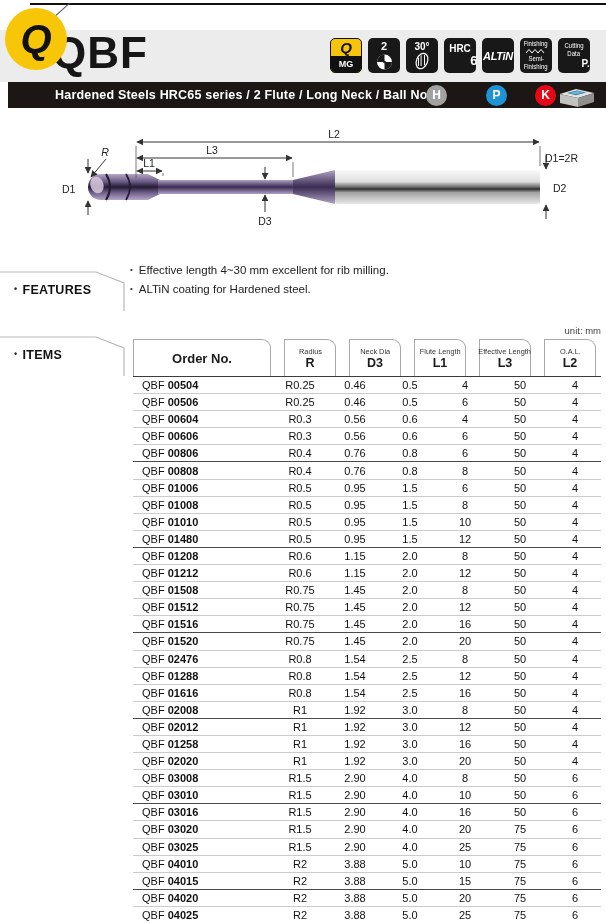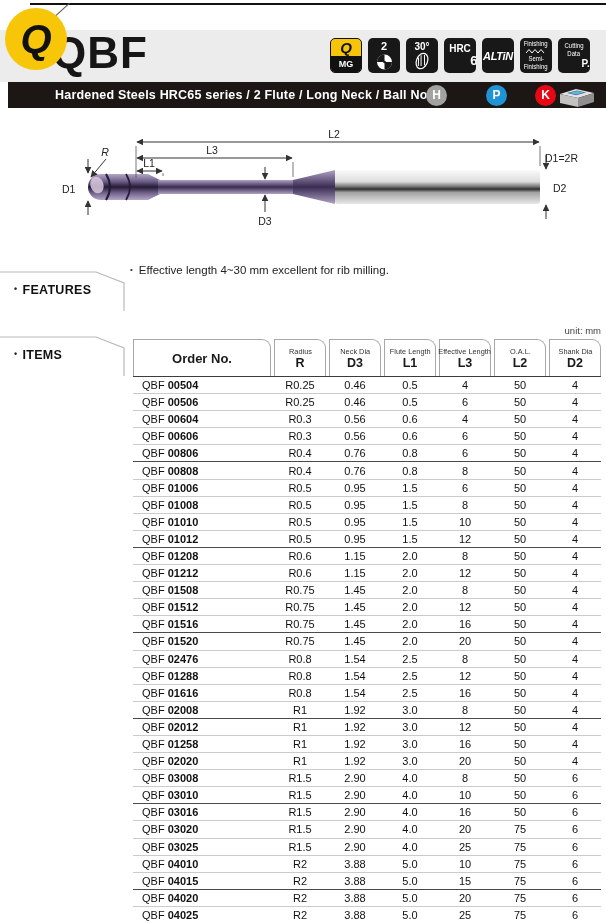--- a/index.html
+++ b/index.html
@@ -58,21 +58,21 @@
   
   .features{position:absolute;left:130px;top:261px;width:470px;}
   .feat-line{font-size:11.5px;line-height:17.5px;color:#222;}
   .feat-line .blt{font-size:8px;vertical-align:2px;margin-right:6px;color:#333;}
 
   
   .unit-note{position:absolute;left:500px;top:325px;width:101px;text-align:right;
              font-size:9.5px;color:#444;}
   .tbl{position:absolute;left:133px;top:339px;width:468px;}
   .thead{display:grid;grid-template-columns:138px 52px 52px 52px 52px 52px 52px;
-         column-gap:3px;height:37px;}
+         column-gap:13px;height:37px;}
   .hcell{border:1px solid #a8a8a8;border-bottom:none;border-top-right-radius:9px;
          display:flex;flex-direction:column;align-items:center;justify-content:center;
          background:#fff;}
   .hcell.order{font-size:13px;font-weight:800;}
   .hlabel{font-size:8px;color:#333;transform:scaleX(.92);white-space:nowrap;line-height:10px;}
   .hsym{font-size:12.5px;font-weight:800;line-height:13px;}
   .hrule{border-top:1.5px solid #3c3c3c;height:0;}
   .tbody .tr{display:grid;grid-template-columns:138px 52px 52px 52px 52px 52px 52px;
              column-gap:3px;height:16.1px;align-items:center;border-bottom:1px solid #cbcbcb;}
   .tbody .tr.group-end{border-bottom:1.5px solid #4a4a4a;}
@@ -218,20 +218,21 @@
 
   <svg class="tab-svg" style="top:269px" width="130" height="45" viewBox="0 0 130 45">
     <path d="M0,3 H96 L124,14 V42" fill="none" stroke="#b9b9b9" stroke-width="1.2"></path>
   </svg>
   <div class="tab-label" style="top:283px">
     <span class="blt">•</span><span>FEATURES</span>
   </div>
 
   <div class="features">
     <div class="feat-line"><span class="blt">•</span><span>Effective length 4~30 mm excellent for rib milling.</span></div>
+    <div class="feat-line"><span class="blt">•</span><span>ALTiN coating for Hardened steel.</span></div>
   </div>
 
   <svg class="tab-svg" style="top:334px" width="130" height="45" viewBox="0 0 130 45">
     <path d="M0,3 H96 L124,14 V42" fill="none" stroke="#b9b9b9" stroke-width="1.2"></path>
   </svg>
   <div class="tab-label" style="top:348px">
     <span class="blt">•</span><span>ITEMS</span>
   </div>
 
   <div class="unit-note">unit: mm</div>
@@ -341,21 +342,21 @@
         <div class="tr">
           <div class="td order"><span>QBF </span><b>01010</b></div>
           <div class="td">R0.5</div>
           <div class="td">0.95</div>
           <div class="td">1.5</div>
           <div class="td">10</div>
           <div class="td">50</div>
           <div class="td">4</div>
         </div>
         <div class="tr group-end">
-          <div class="td order"><span>QBF </span><b>01012</b></div>
+          <div class="td order"><span>QBF </span><b>01480</b></div>
           <div class="td">R0.5</div>
           <div class="td">0.95</div>
           <div class="td">1.5</div>
           <div class="td">12</div>
           <div class="td">50</div>
           <div class="td">4</div>
         </div>
         <div class="tr">
           <div class="td order"><span>QBF </span><b>01208</b></div>
           <div class="td">R0.6</div>

